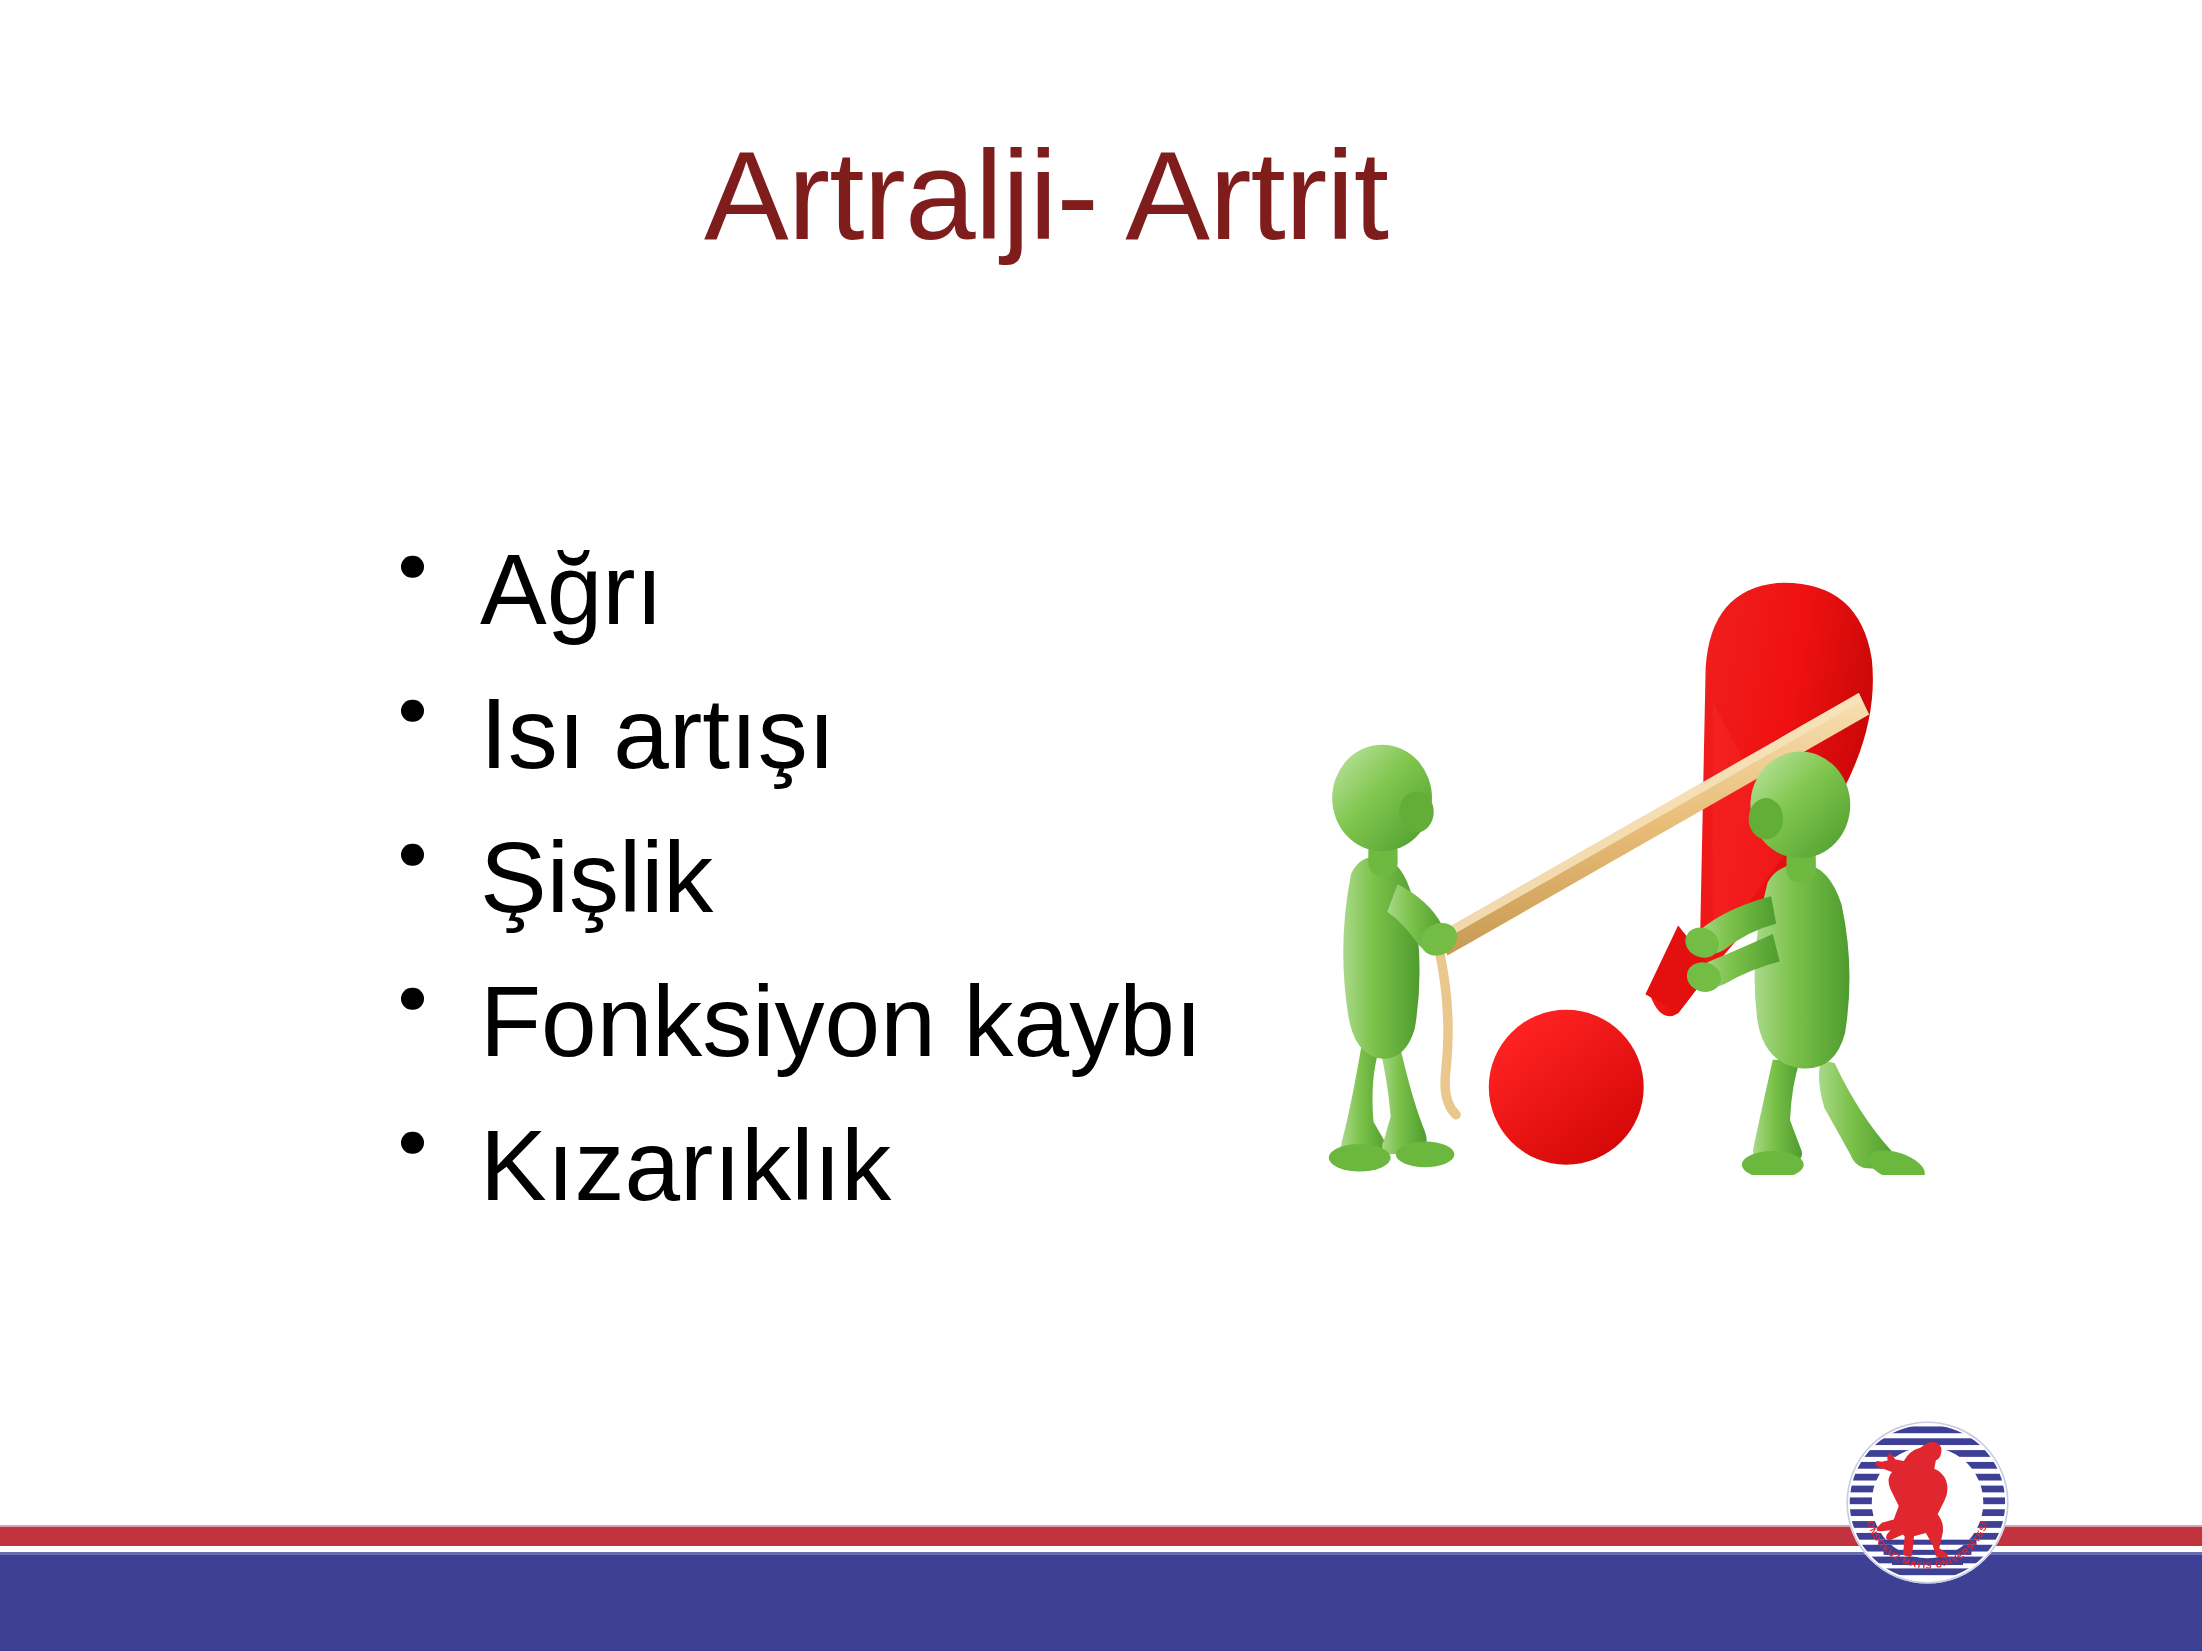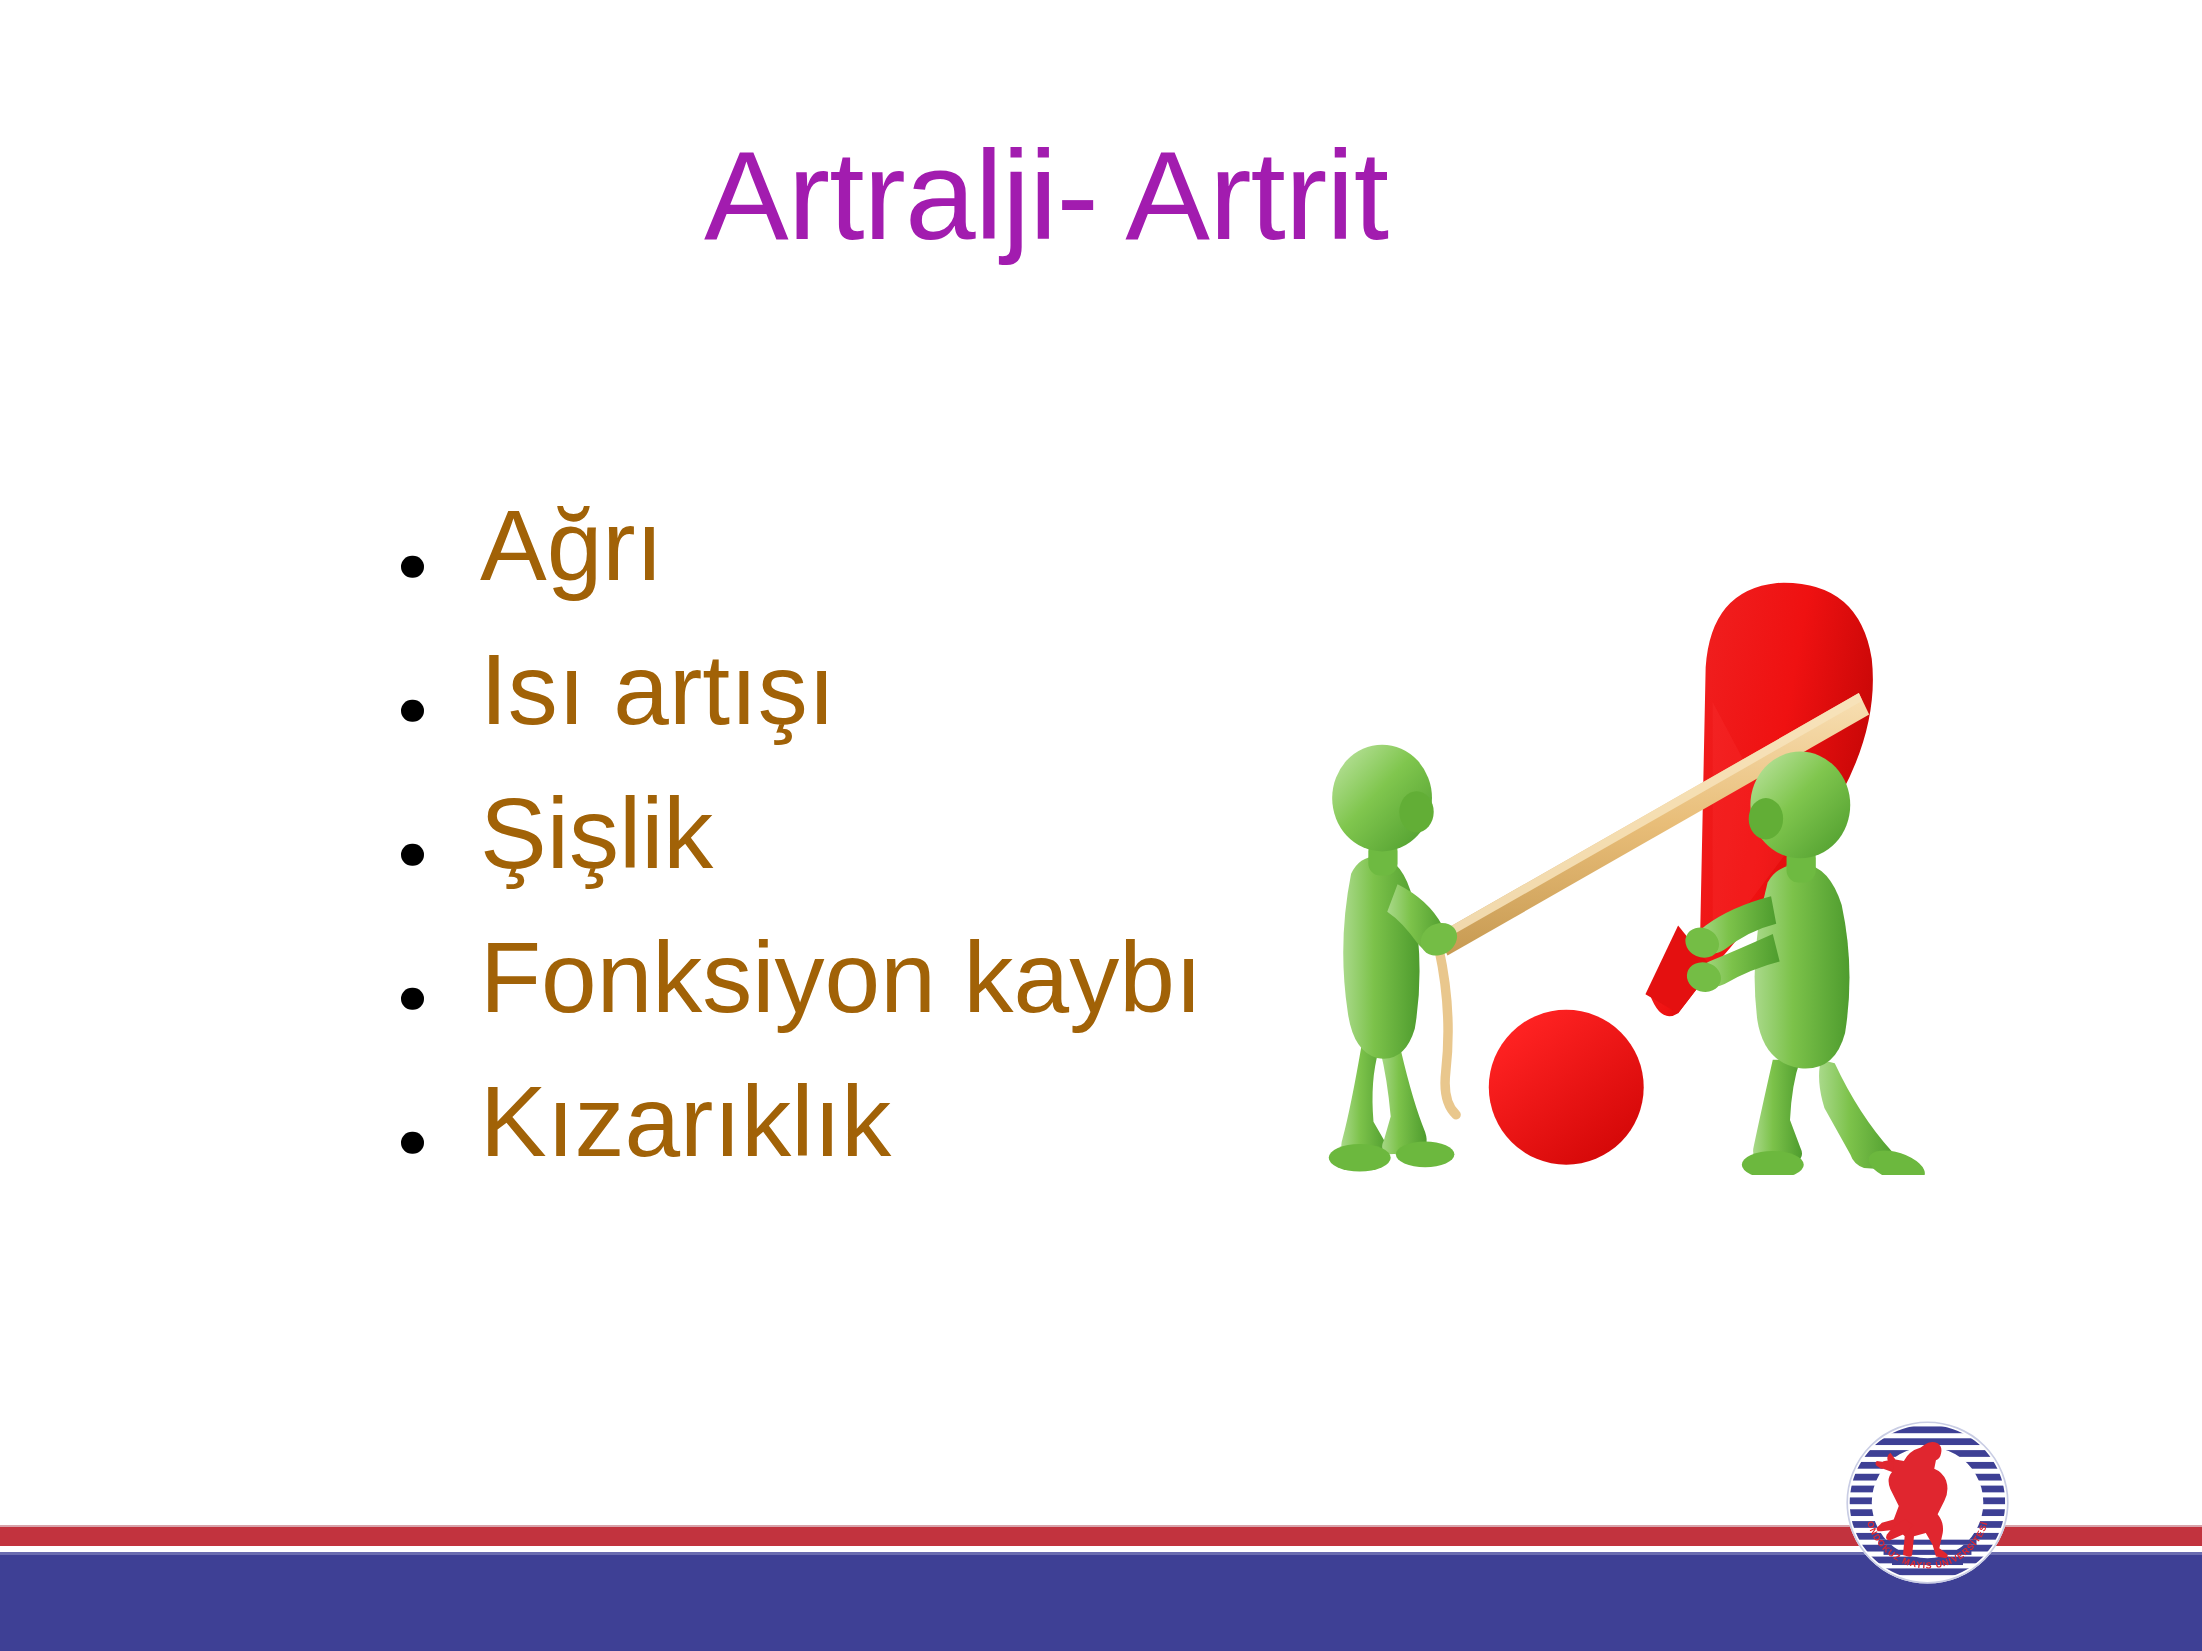--- a/index.html
+++ b/index.html
@@ -19,43 +19,43 @@
   
   #slide-title {
     position: absolute;
     left: 0;
     top: 129px;
     width: 2126px;
     text-align: center;
     font-size: 127px;
     line-height: 1.05;
     font-weight: 400;
-    color: #a21caf;
+    color: #7f1d1d;
     letter-spacing: -0.9px;
     padding-right: 34px;
     box-sizing: border-box;
     white-space: nowrap;
   }
 
   
   #bullet-list {
     position: absolute;
     left: 391px;
     top: 495px;
     width: 903px;
     margin: 0;
     padding: 0;
     list-style: none;
   }
   #bullet-list li {
     position: relative;
     height: 144px;
     display: flex;
-    align-items: flex-start;
-    color: #a16207;
+    align-items: flex-end;
+    color: #000000;
   }
   #bullet-list li .bullet-mark {
     position: absolute;
     left: 10.3px;
     top: 50%;
     transform: translateY(-50%);
     width: 22.4px;
     height: 22.4px;
     border-radius: 50%;
     background: #000000;

